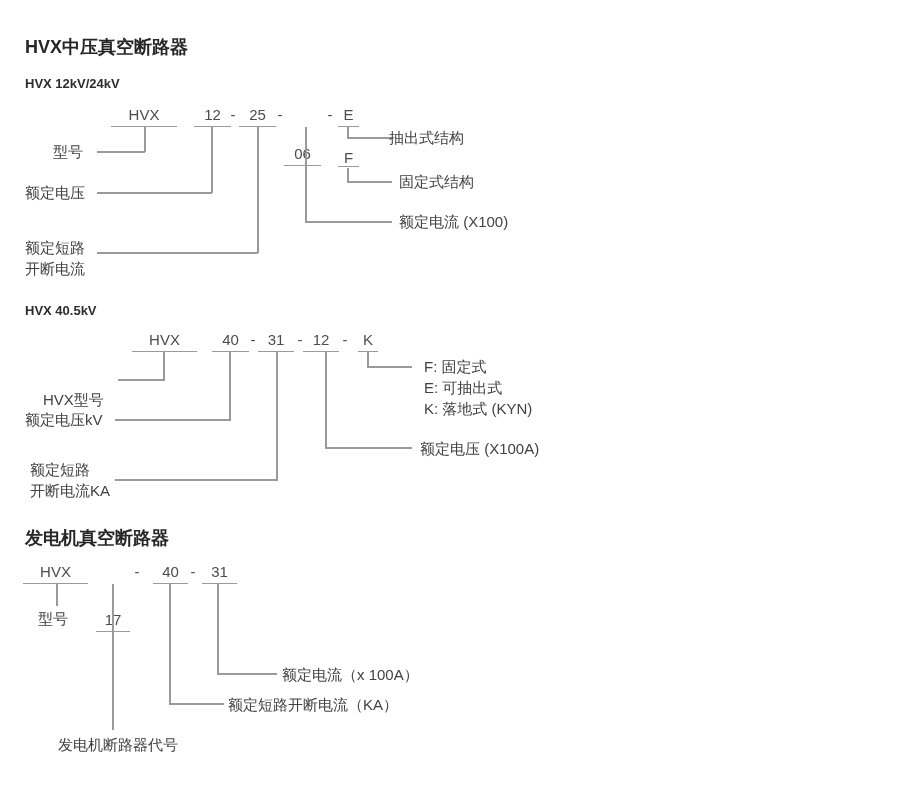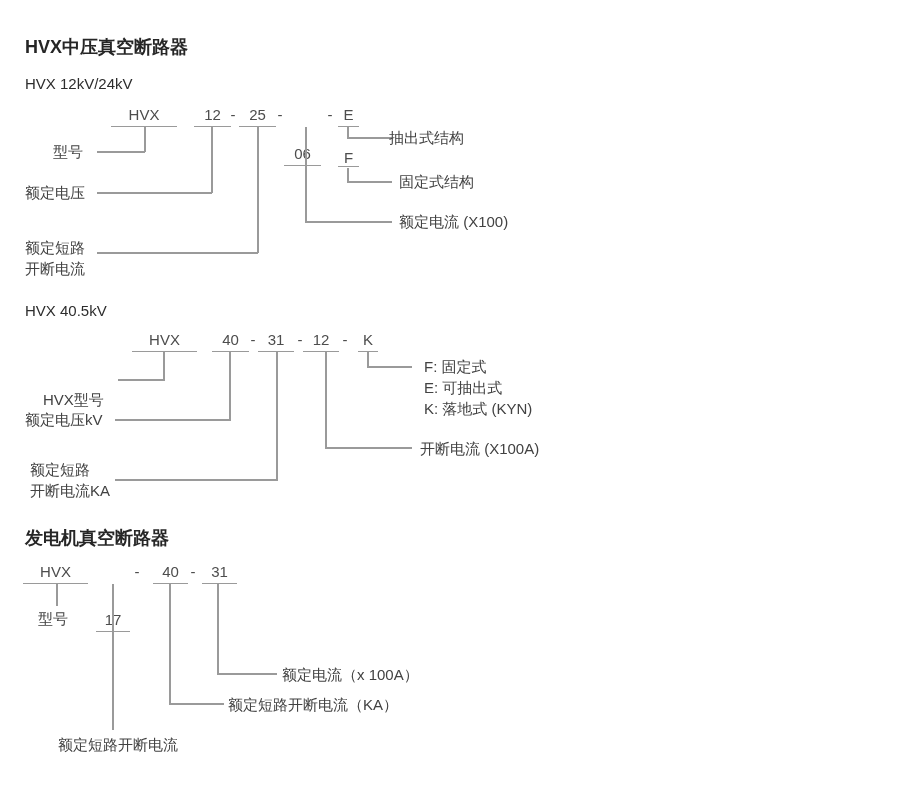--- a/index.html
+++ b/index.html
@@ -18,22 +18,22 @@
   .h-main {
     position: absolute;
     font-size: 18px;
     font-weight: 700;
     color: #262626;
     line-height: 22px;
     white-space: nowrap;
   }
   .h-sub {
     position: absolute;
-    font-size: 15px;
-    font-weight: 400;
+    font-size: 13px;
+    font-weight: 700;
     color: #2d2d2d;
     line-height: 18px;
     white-space: nowrap;
   }
   .seg {
     position: absolute;
     height: 20px;
     border-bottom: 1.5px solid #9a9a9a;
     text-align: center;
     font-size: 15px;
@@ -130,21 +130,21 @@
   <div class="hline" style="left:115px; top:419px; width:115px;"></div>
   <div class="lbl" style="left:25px; top:412px;">额定电压kV</div>
 
   <div class="vline" style="left:276px; top:352px; height:129px;"></div>
   <div class="hline" style="left:115px; top:479px; width:162px;"></div>
   <div class="lbl" style="left:30px; top:462px;">额定短路</div>
   <div class="lbl" style="left:30px; top:483px;">开断电流KA</div>
 
   <div class="vline" style="left:325px; top:352px; height:97px;"></div>
   <div class="hline" style="left:325px; top:447px; width:87px;"></div>
-  <div class="lbl" style="left:420px; top:441px;">开断电流 (X100A)</div>
+  <div class="lbl" style="left:420px; top:441px;">额定电压 (X100A)</div>
 
   <div class="vline" style="left:367px; top:352px; height:16px;"></div>
   <div class="hline" style="left:367px; top:366px; width:45px;"></div>
   <div class="lbl" style="left:424px; top:359px;">F: 固定式</div>
   <div class="lbl" style="left:424px; top:380px;">E: 可抽出式</div>
   <div class="lbl" style="left:424px; top:401px;">K: 落地式 (KYN)</div>
 
   <div class="h-main" style="left:25px; top:527px;">发电机真空断路器</div>
 
   <div class="seg" style="left:23px; top:563px; width:65px;">HVX</div>
@@ -159,15 +159,15 @@
 
   <div class="vline" style="left:217px; top:584px; height:91px;"></div>
   <div class="hline" style="left:217px; top:673px; width:60px;"></div>
   <div class="lbl" style="left:282px; top:667px;">额定电流（x 100A）</div>
 
   <div class="vline" style="left:169px; top:584px; height:121px;"></div>
   <div class="hline" style="left:169px; top:703px; width:55px;"></div>
   <div class="lbl" style="left:228px; top:697px;">额定短路开断电流（KA）</div>
 
   <div class="vline" style="left:112px; top:584px; height:146px;"></div>
-  <div class="lbl" style="left:58px; top:737px;">额定短路开断电流</div>
+  <div class="lbl" style="left:58px; top:737px;">发电机断路器代号</div>
 
 </div>
 
 </body></html>

